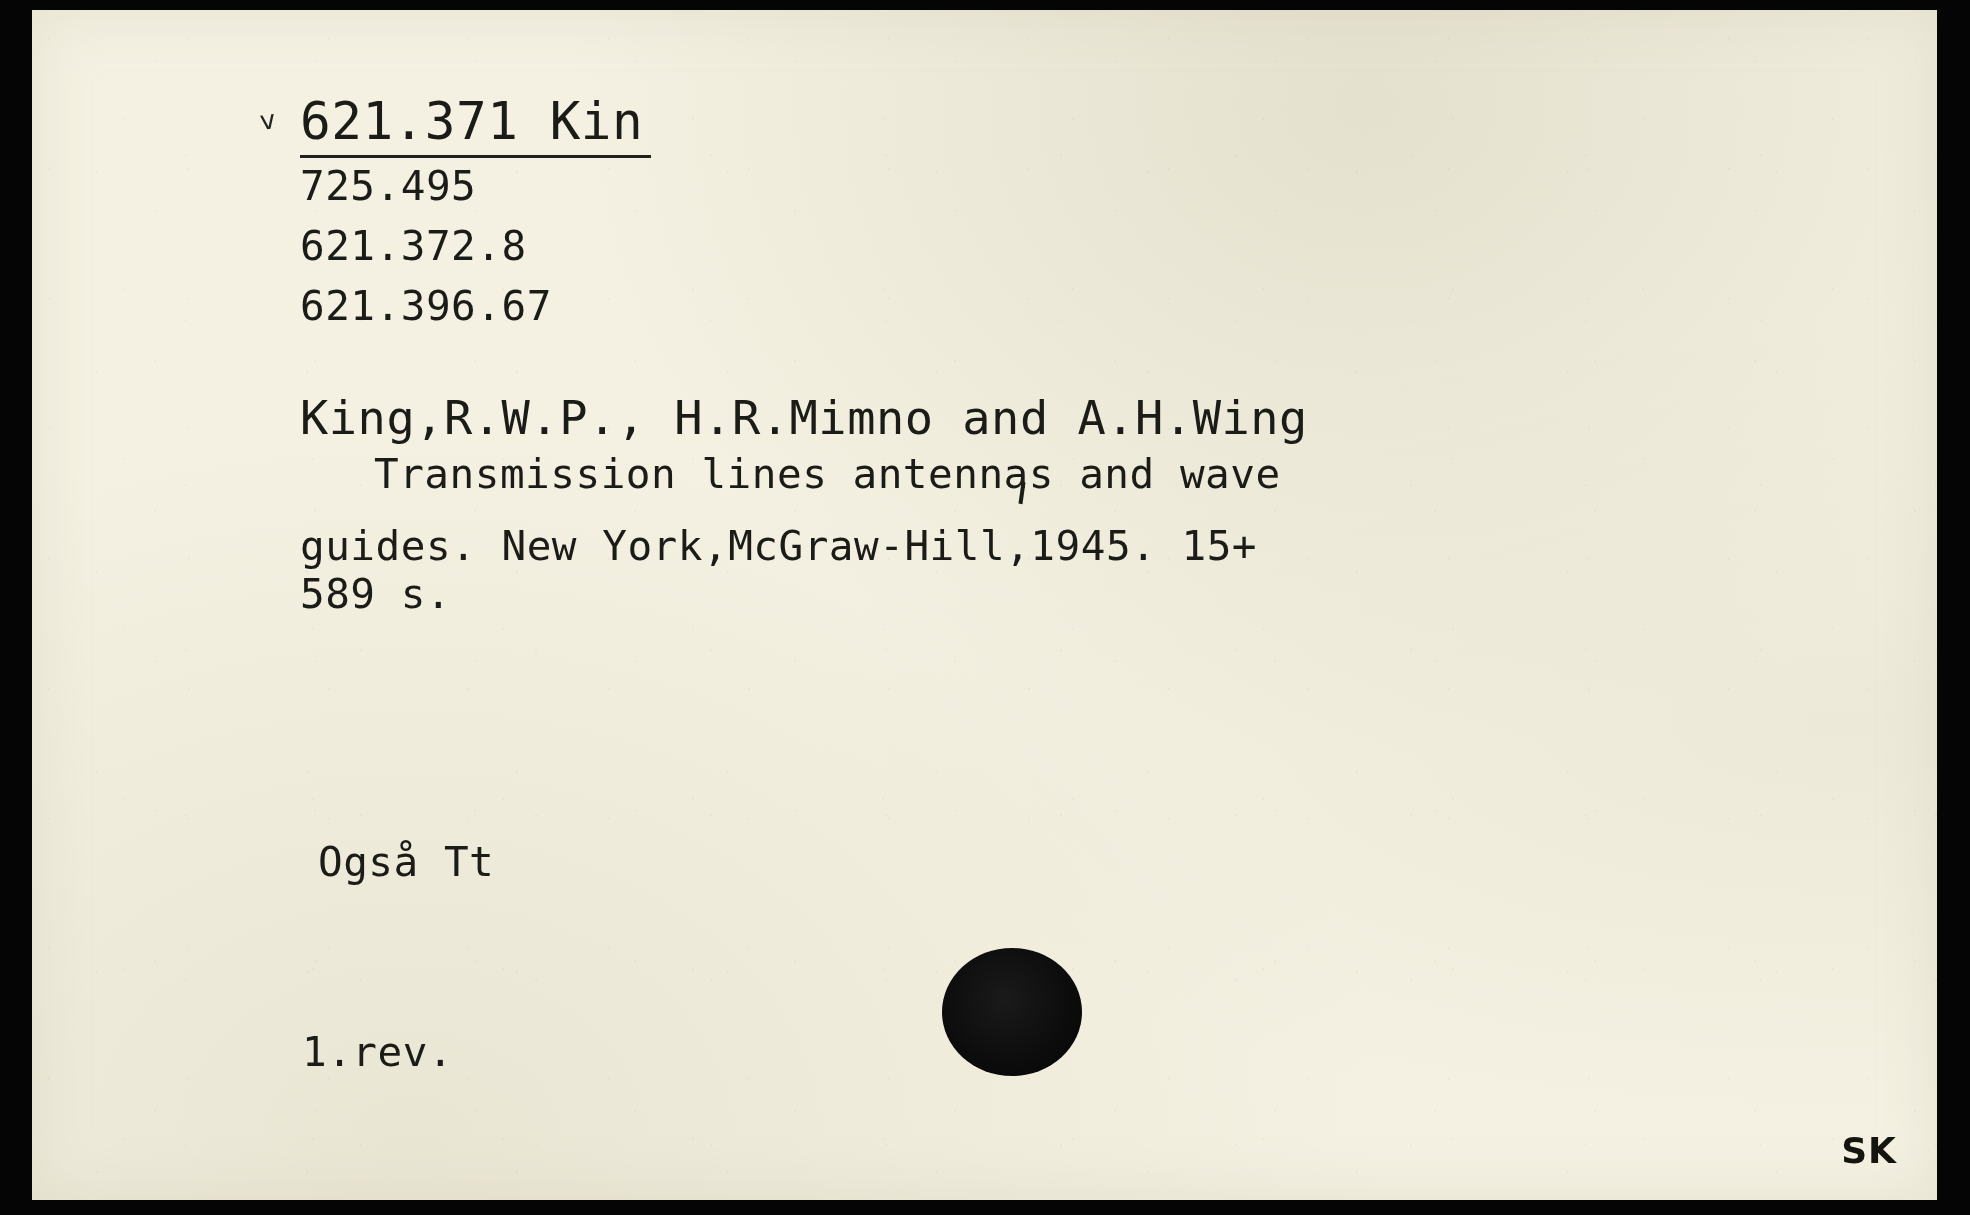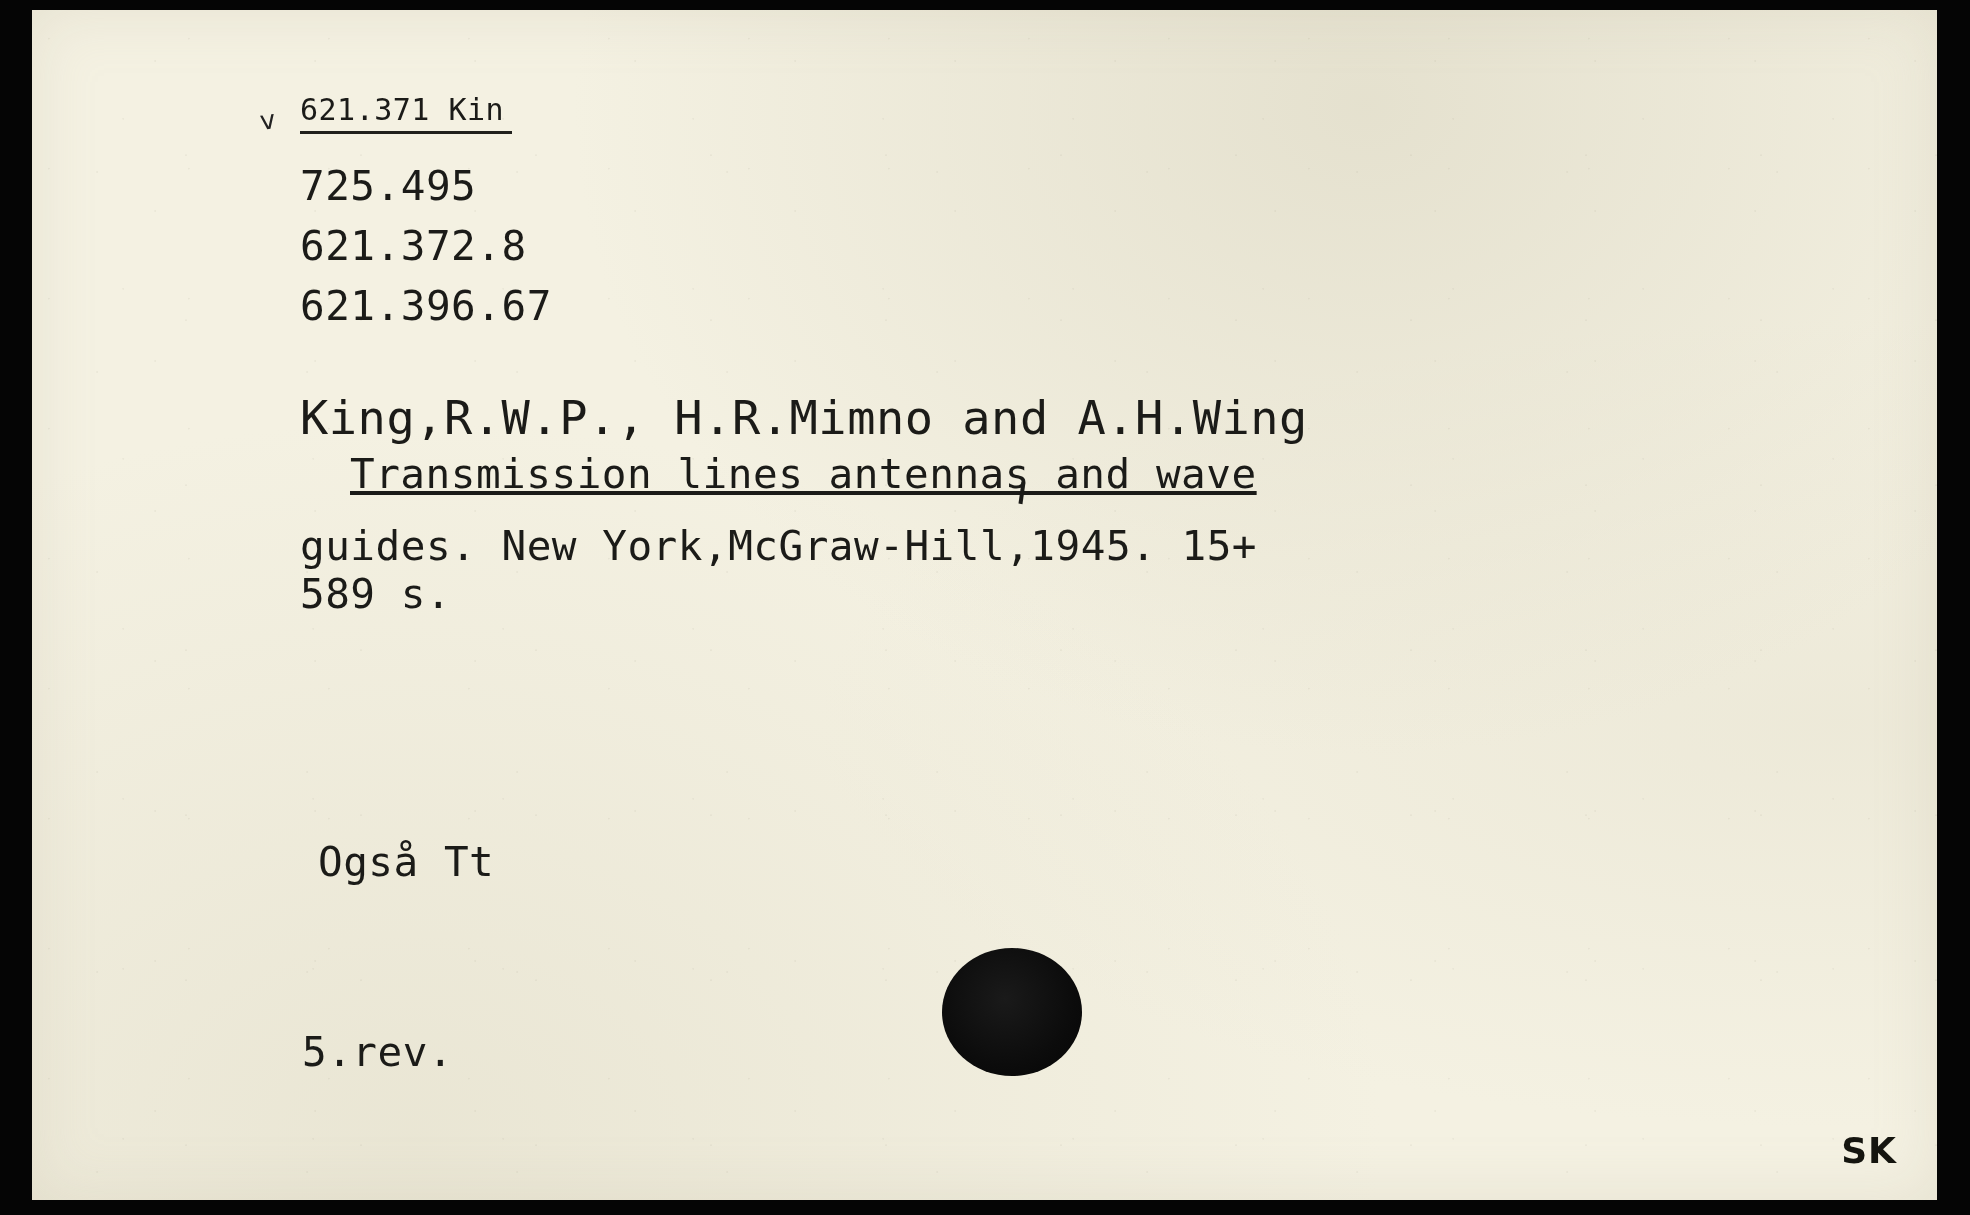--- a/index.html
+++ b/index.html
@@ -62,32 +62,32 @@
     left: 228px;
     top: 95px;
     font-size: 26px;
     color: #222;
     font-family: "DejaVu Sans", sans-serif;
     transform: rotate(-8deg);
   }
   #callno-1 {
     left: 268px;
     top: 82px;
-    font-size: 30px;
+    font-size: 51px;
     border-bottom: 3px solid #20201c;
     padding-bottom: 4px;
     padding-right: 8px;
   }
   #callno-2 { left: 268px; top: 152px; font-size: 41px; }
   #callno-3 { left: 268px; top: 212px; font-size: 41px; }
   #callno-4 { left: 268px; top: 272px; font-size: 41px; }
 
   
   #author-line  { left: 268px; top: 380px; font-size: 47px; }
-  #title-line-1 { left: 318px; top: 440px; font-size: 41px; text-decoration: underline; }
+  #title-line-1 { left: 342px; top: 440px; font-size: 41px; }
   #title-line-2 { left: 268px; top: 500px; font-size: 41px; margin-top: 12px; }
   #title-line-3 { left: 268px; top: 560px; font-size: 41px; }
 
   #comma-mark {
     position: absolute;
     left: 988px;
     top: 472px;
     width: 4px;
     height: 22px;
     background: #1b1b18;
@@ -134,17 +134,17 @@
     <div class="text" id="author-line">King,R.W.P., H.R.Mimno and A.H.Wing</div>
     <div class="text" id="title-line-1">Transmission lines antennas and wave</div>
     <div id="comma-mark"></div>
     <div class="text" id="title-line-2">guides. New York,McGraw-Hill,1945. 15+</div>
     <div class="text" id="title-line-3">589 s.</div>
 
     <div class="text" id="note-line">Også Tt</div>
 
     <div id="ink-dot"></div>
 
-    <div class="text" id="rev-line">5.rev.</div>
+    <div class="text" id="rev-line">1.rev.</div>
 
     <div class="text" id="sk-stamp">SK</div>
   </div>
 </div>
 
 </body></html>

